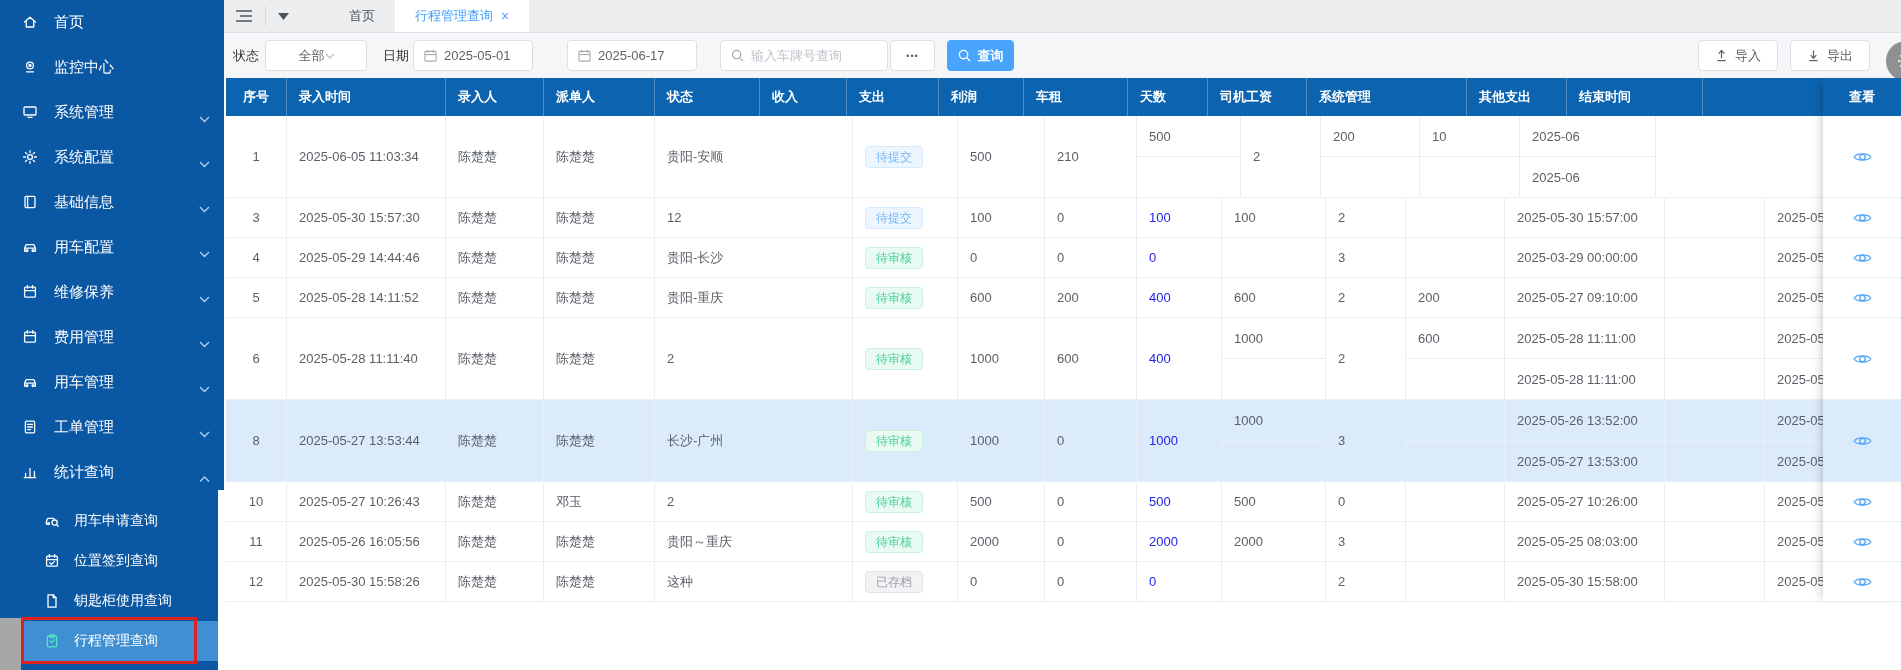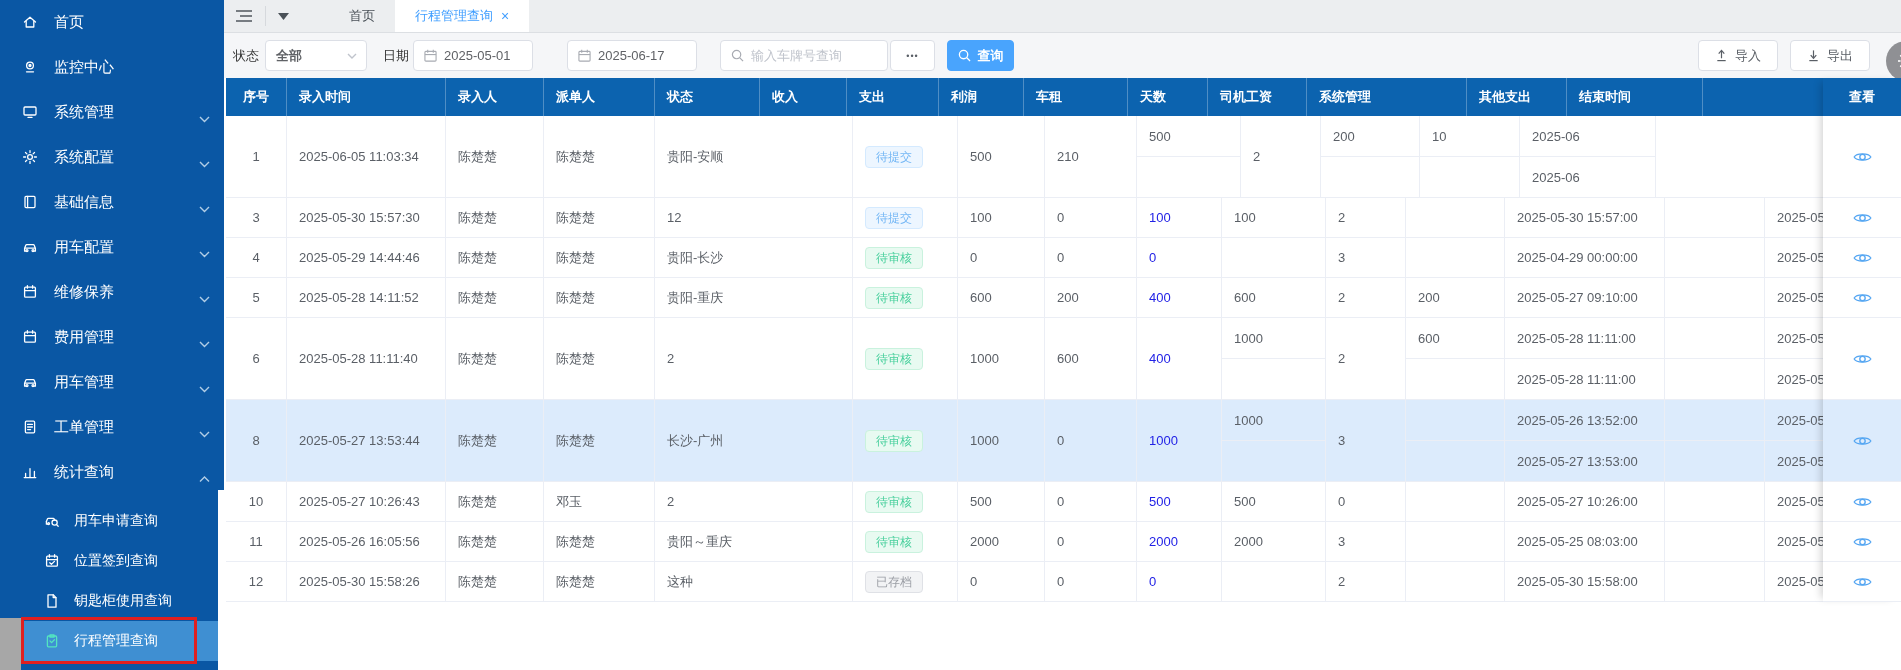--- a/index.html
+++ b/index.html
@@ -266,21 +266,21 @@
     <span>首页</span>
   </div>
   <div class="tab active">
     <span>行程管理查询</span>
     <span class="close-x">×</span>
   </div>
 </div>
 
 <div id="filterbar">
   <span class="f-label" style="left:9px">状态</span>
-  <div class="f-box" style="left:41px; width:102px; justify-content:space-between;font-weight:bold;">
+  <div class="f-box" style="left:41px; width:102px; justify-content:center;">
     <span style="padding-left:10px">全部</span>
     <svg width="10" height="6" viewBox="0 0 10 6" style="margin-right:9px">
         <polyline points="1,1 5,5 9,1" fill="none" stroke="#c0c4cc" stroke-width="1.4"></polyline>
       </svg>
   </div>
   <span class="f-label" style="left:159px">日期</span>
   <div class="f-box" style="left:189px; width:120px;">
     <span class="icon-gray">
       <svg width="13" height="13" viewBox="0 0 14 14">
           <rect x="1" y="2.5" width="12" height="10.5" rx="1" fill="none" stroke="#a8abb2" stroke-width="1.2"></rect>
@@ -439,21 +439,21 @@
           <span class="badge review">待审核</span>
         </div>
         <div class="td" style="width: 87px;">0</div>
         <div class="td" style="width: 92px;">0</div>
         <div class="td" style="width: 85px;">
           <span class="profit">0</span>
         </div>
         <div class="td" style="width: 104px;"></div>
         <div class="td" style="width: 80px;">3</div>
         <div class="td" style="width: 99px;"></div>
-        <div class="td" style="width: 160px;">2025-04-29 00:00:00</div>
+        <div class="td" style="width: 160px;">2025-03-29 00:00:00</div>
         <div class="td" style="width: 100px;"></div>
         <div class="td" style="width: 136px;">2025-05</div>
       </div>
       <div class="tr" style="height: 40px;">
         <div class="td center" style="width: 61px;">5</div>
         <div class="td" style="width: 159px;">2025-05-28 14:11:52</div>
         <div class="td" style="width: 98px;">陈楚楚</div>
         <div class="td" style="width: 111px;">陈楚楚</div>
         <div class="td" style="width: 198px;">贵阳-重庆</div>
         <div class="td" style="width: 105px;">

